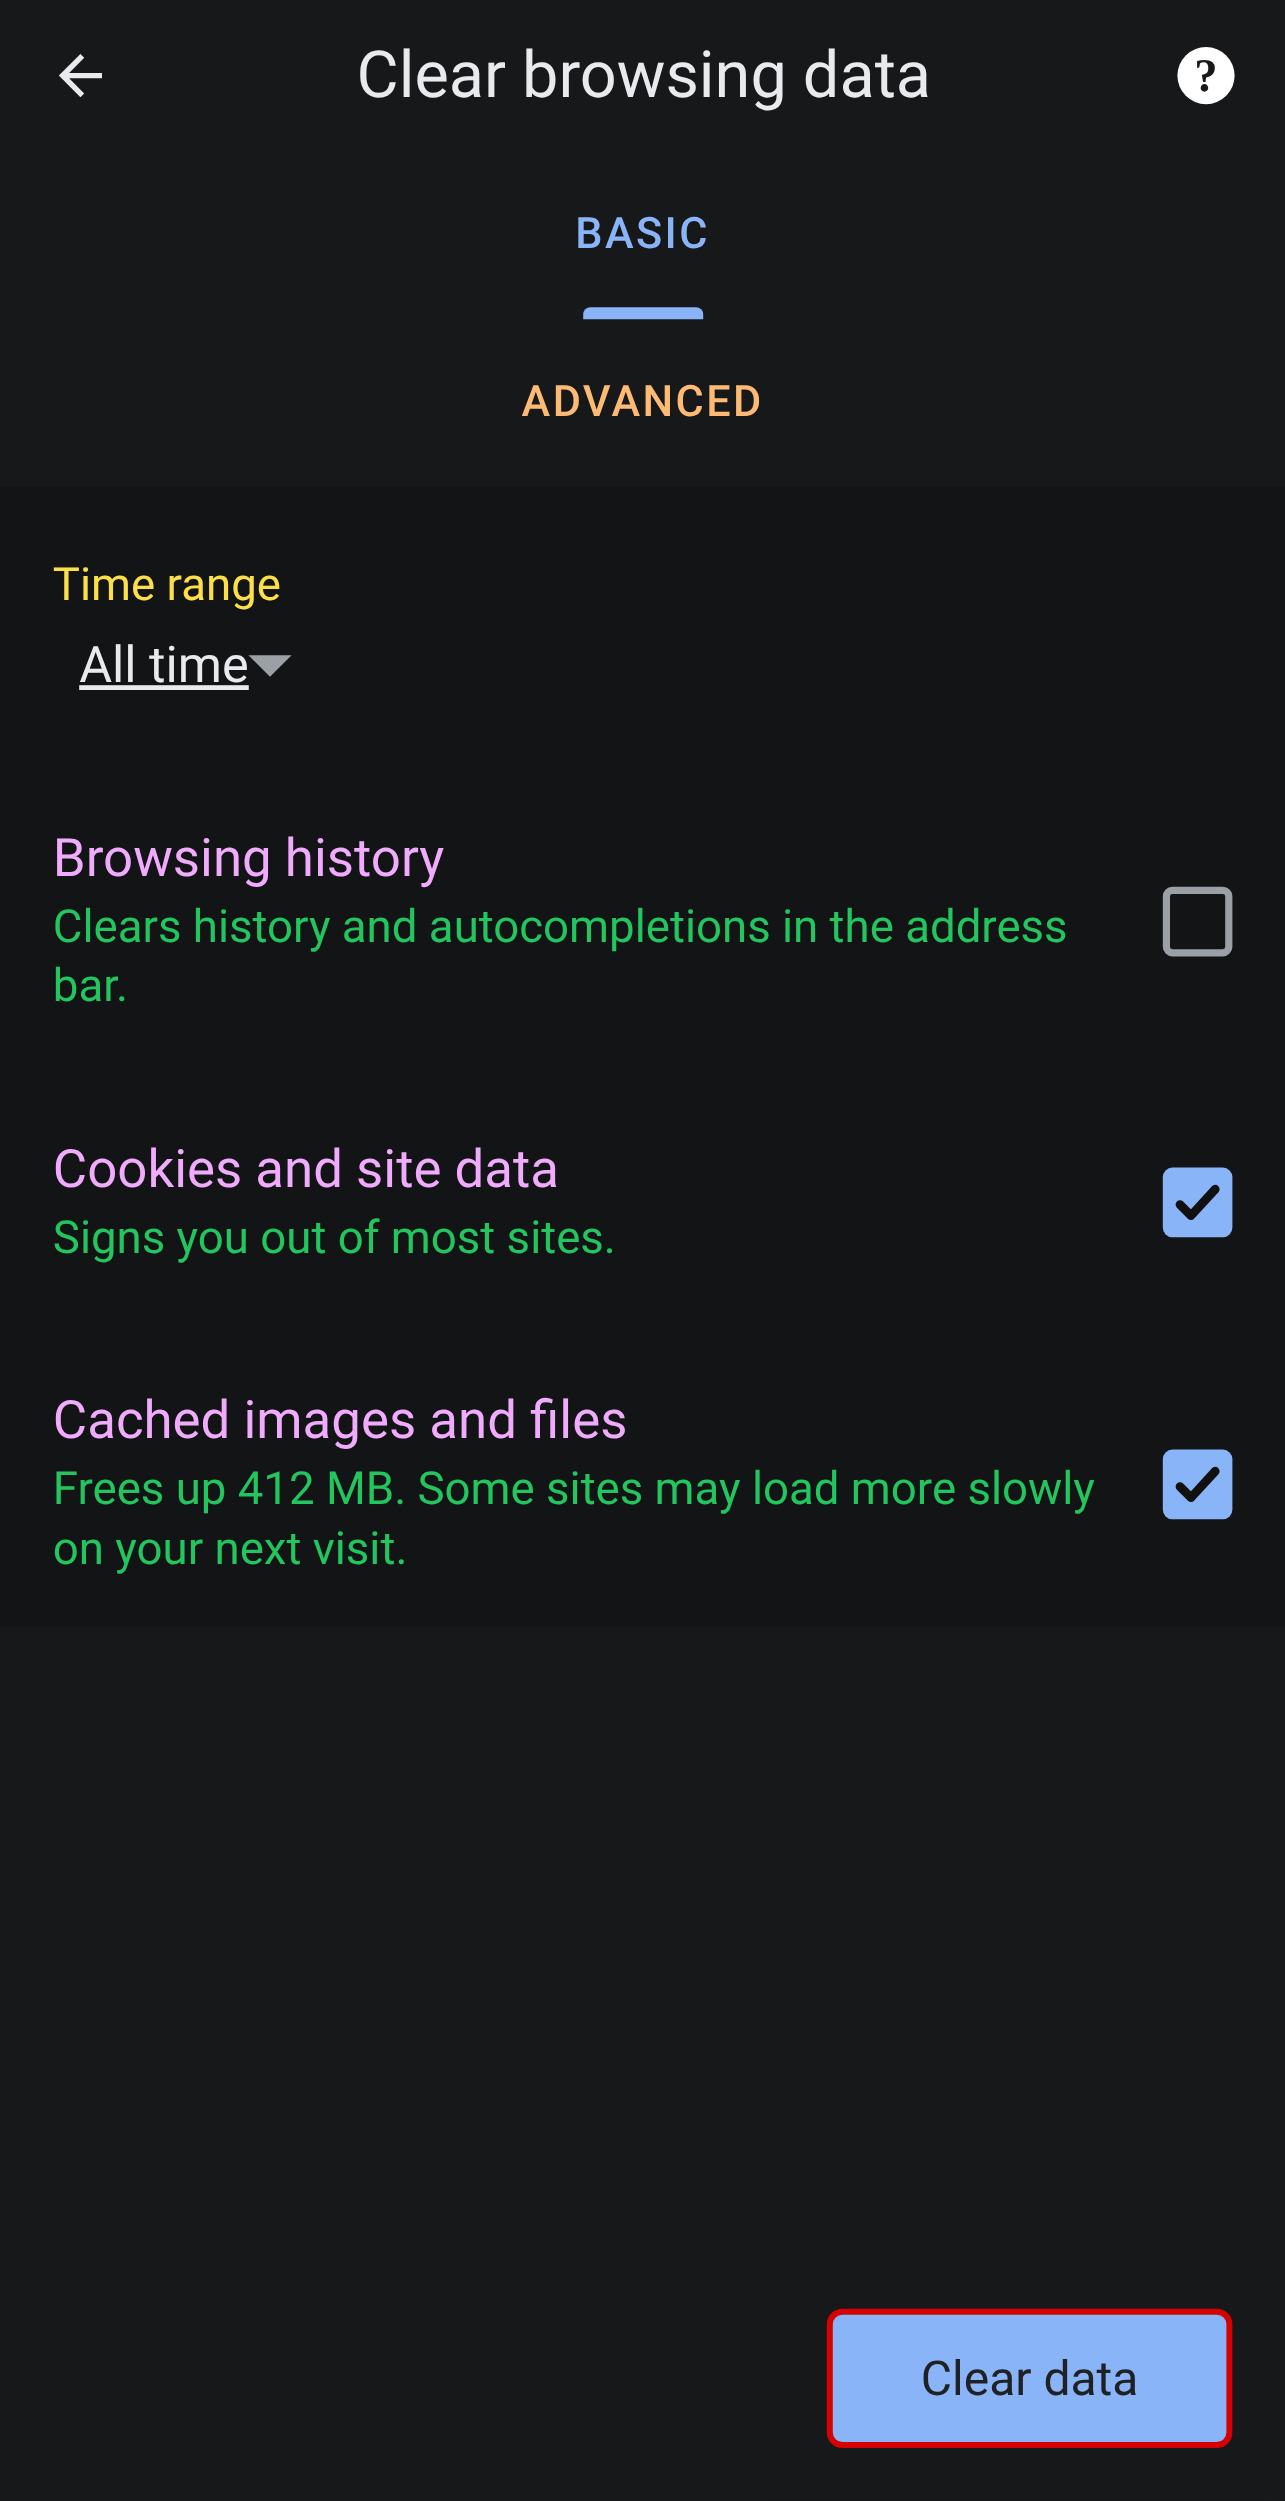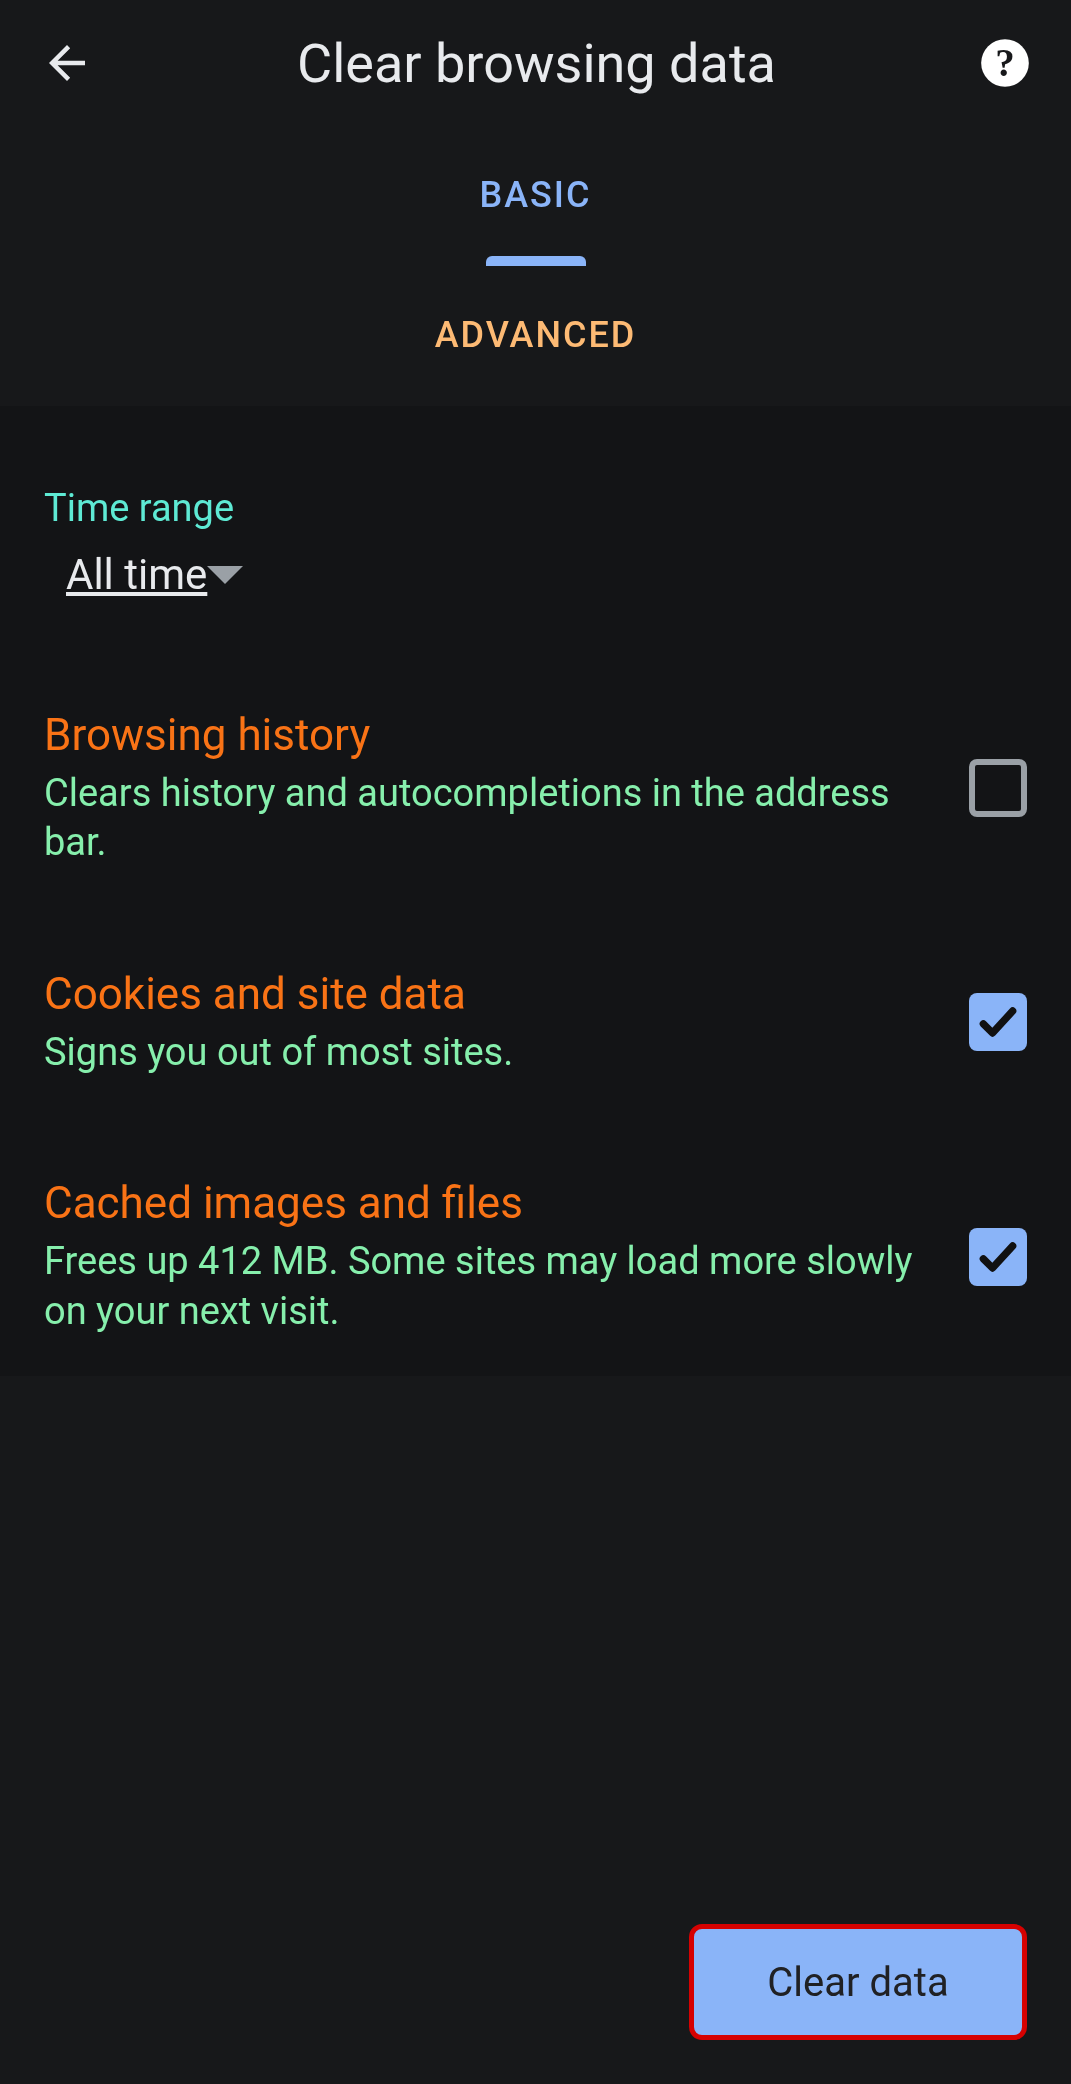--- a/index.html
+++ b/index.html
@@ -74,22 +74,22 @@
     border-radius: 6px 6px 0 0;
     background: #8ab4f8;
   }
 
   
   .content {
     padding: 20px 44px 0 44px;
     background: #131416;
   }
   .section-label {
-    margin-top: 60px;
-    color: #5eead4;
+    margin-top: 40px;
+    color: #fde047;
     font-size: 38px;
   }
   .dropdown-row {
     display: flex;
     align-items: center;
     padding: 20px 0 50px 22px;
     cursor: pointer;
     text-decoration: underline;
   }
   .dropdown-value {
@@ -106,27 +106,27 @@
   }
 
   .item {
     display: flex;
     align-items: center;
     justify-content: space-between;
     padding: 60px 0 40px 0;
   }
   .item .text { flex: 1; padding-right: 40px; }
   .item-title {
-    color: #f97316;
+    color: #f0abfc;
     font-size: 44px;
     font-weight: 400;
     margin-bottom: 8px;
   }
   .item-sub {
-    color: #86efac;
+    color: #22c55e;
     font-size: 38px;
     line-height: 1.3;
   }
 
   .checkbox {
     width: 58px;
     height: 58px;
     border-radius: 8px;
     display: flex;
     align-items: center;

